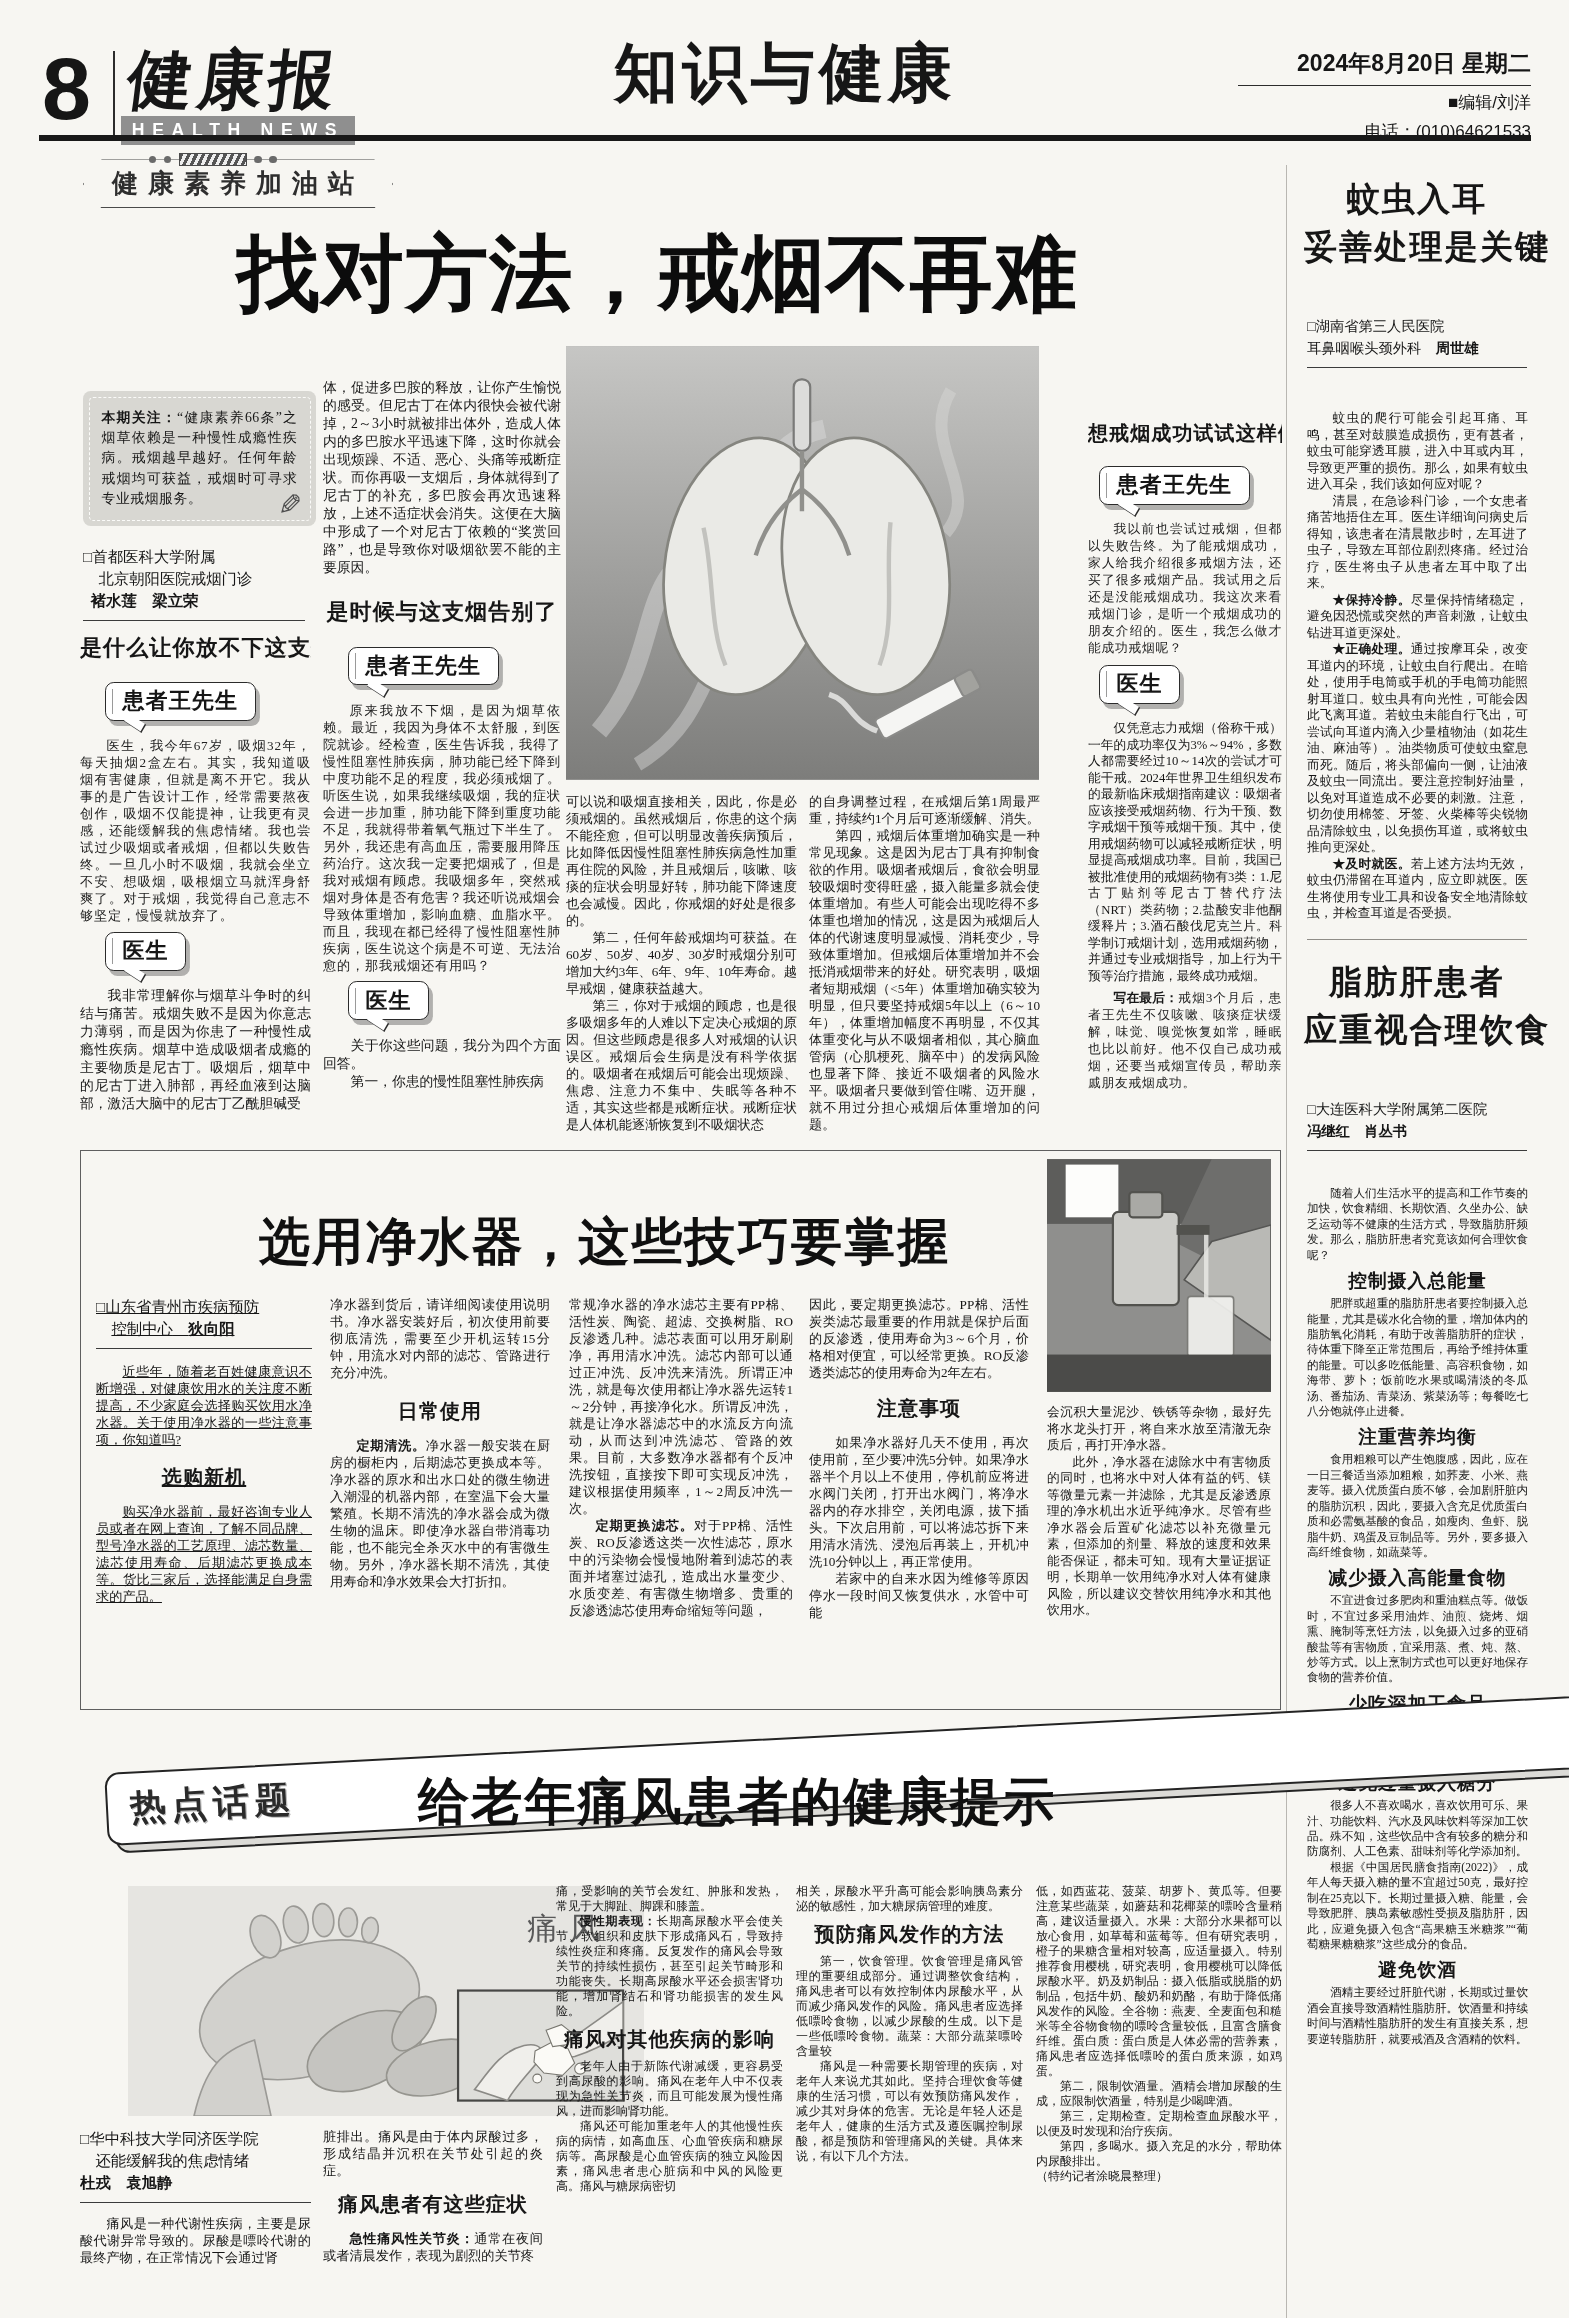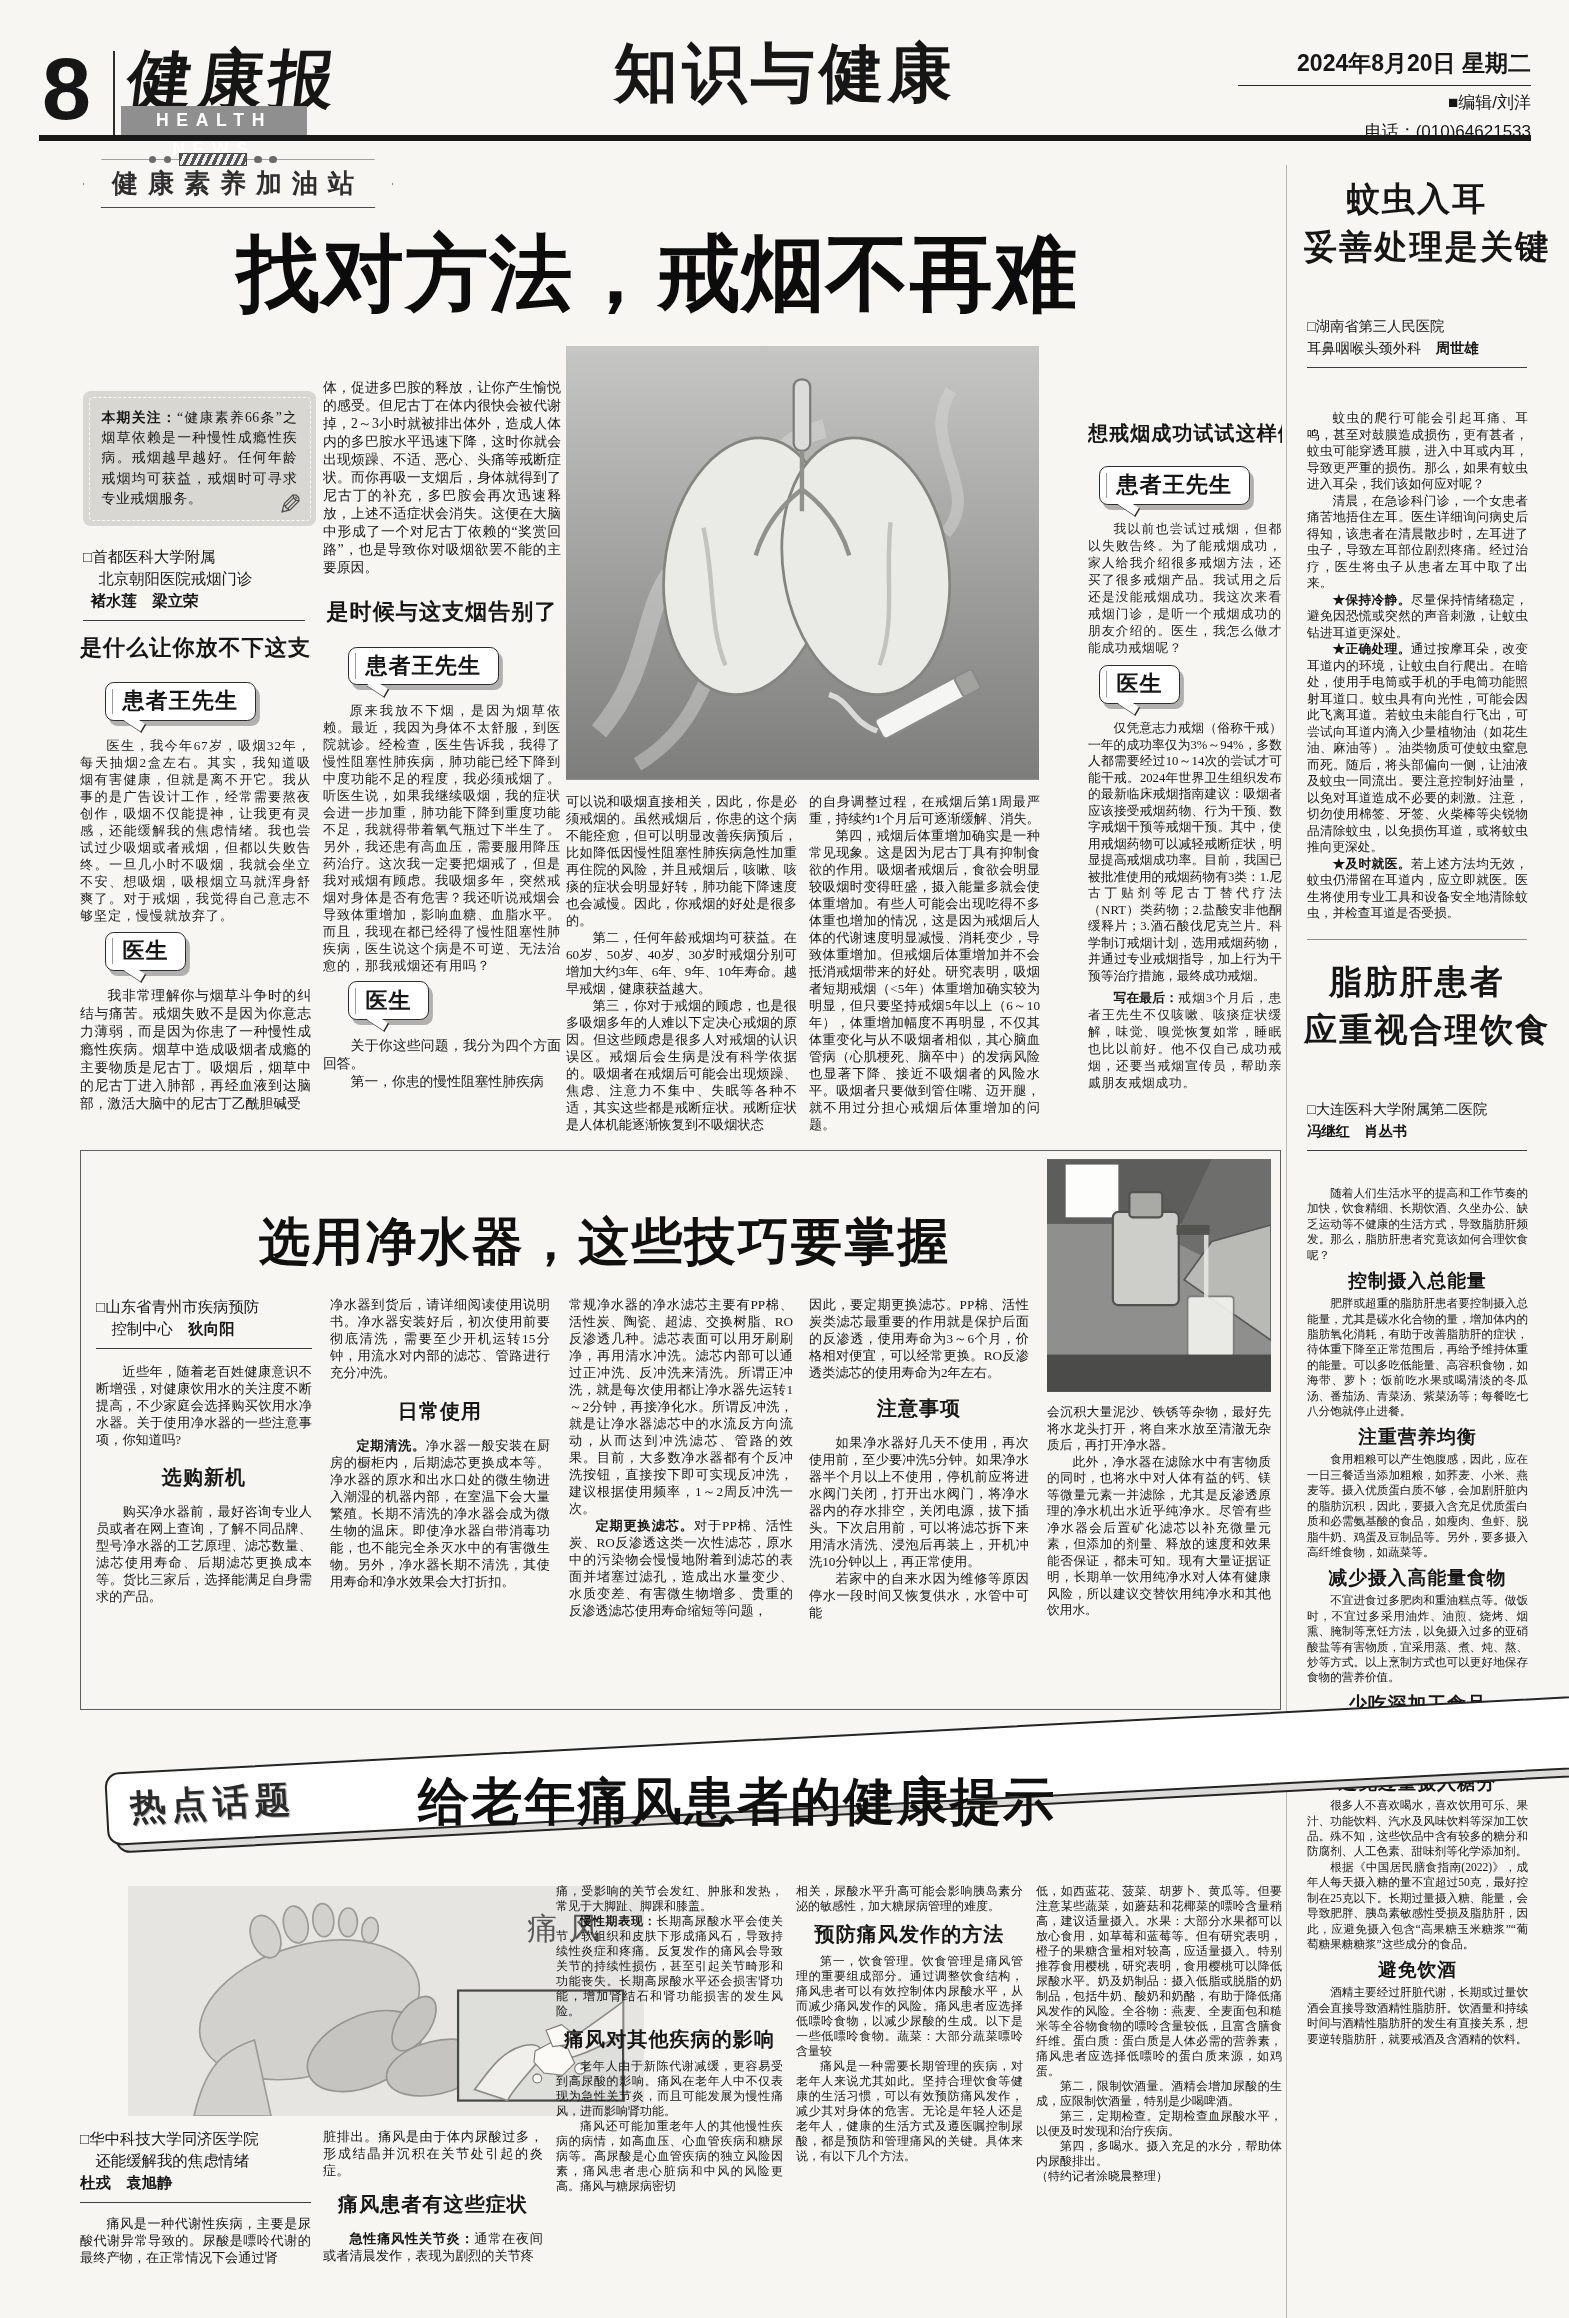--- a/index.html
+++ b/index.html
@@ -95,21 +95,21 @@
           color:#595959;}
 </style>
 </head>
 <body>
 
 <div class="page">
 
   <div class="abs pagenum" style="left:42px;top:45px;">8</div>
   <div class="abs mast-vline" style="left:113px;top:51px;height:84px;"></div>
   <div class="abs logo" style="left:128px;top:36px;">健康报</div>
-  <div class="abs hnews" style="left:121px;top:106px;width:186px;height:29px;">HEALTH NEWS</div>
+  <div class="abs hnews" style="left:121px;top:116px;width:234px;height:29px;">HEALTH NEWS</div>
   <div class="abs secttitle" style="left:565px;top:30px;width:440px;">知识与健康</div>
   <div class="abs" style="left:1238px;top:48px;width:293px;">
     <div class="dateline">2024年8月20日  星期二</div>
     <div class="editline">■编辑/刘洋</div>
     <div class="editline">电话：(010)64621533</div>
   </div>
   <div class="abs thickrule" style="left:39px;top:135px;width:1492px;height:5.5px;"></div>
 
   <div class="abs vrule" style="left:1286px;top:165px;height:2154px;"></div>
 
@@ -260,21 +260,21 @@
       <polygon points="408,120 408,330 250,220 300,150" fill="#b9b9b5" stroke="#565654" stroke-width="3"></polygon>
       <rect x="120" y="96" width="120" height="170" rx="10" fill="#cdcdc9" stroke="#52524e" stroke-width="4"></rect>
       <rect x="150" y="60" width="60" height="46" rx="6" fill="#a9a9a5" stroke="#52524e" stroke-width="4"></rect>
       <rect x="236" y="120" width="60" height="18" fill="#52524e"></rect>
       <rect x="256" y="250" width="84" height="110" rx="6" fill="#f1f1ee" stroke="#7a7a76" stroke-width="3" opacity="0.92"></rect>
       <rect x="286" y="138" width="8" height="118" fill="#e8e8e4" opacity="0.85"></rect>
       <rect x="0" y="356" width="408" height="68" fill="#4b4b49"></rect>
     </svg>
   </div>
 
-  <div class="col" style="left:96px;top:1296px;width:216px;height:392px;">
+  <div class="col" style="left:96px;top:1296px;width:216px;height:392px;text-decoration:underline;">
     <div class="byline" style="margin-bottom:14.3px;">
       <div>□山东省青州市疾病预防</div>
       <div style="padding-left:15.4px;"><span>控制中心</span>　<span class="nm">狄向阳</span></div>
     </div>
     <p class="b w-body">近些年，随着老百姓健康意识不断增强，对健康饮用水的关注度不断提高，不少家庭会选择购买饮用水净水器。关于使用净水器的一些注意事项，你知道吗?</p>
     <h3 class="colhead sm" style="margin-top:16.5px;">选购新机</h3>
     <p class="b w-body">购买净水器前，最好咨询专业人员或者在网上查询，了解不同品牌、型号净水器的工艺原理、滤芯数量、滤芯使用寿命、后期滤芯更换成本等。货比三家后，选择能满足自身需求的产品。</p>
   </div>
 
   <div class="col" style="left:330px;top:1296px;width:220px;height:392px;">

